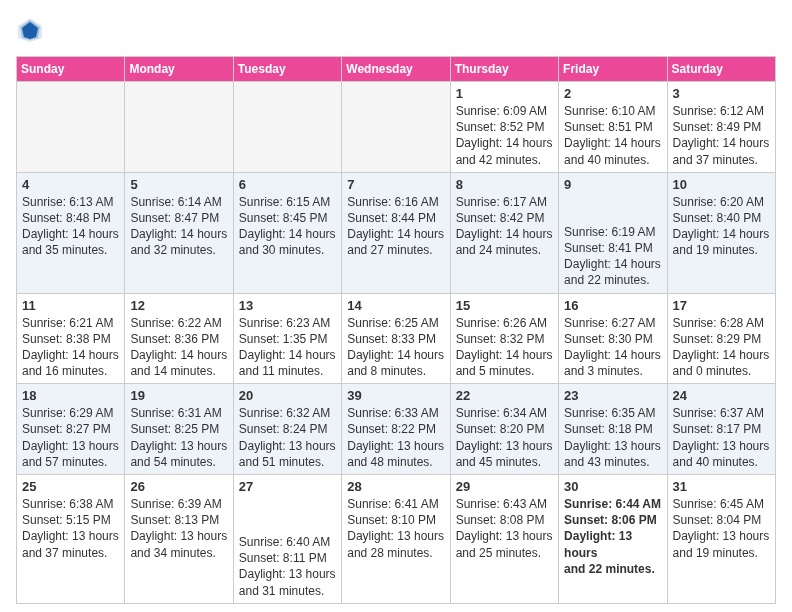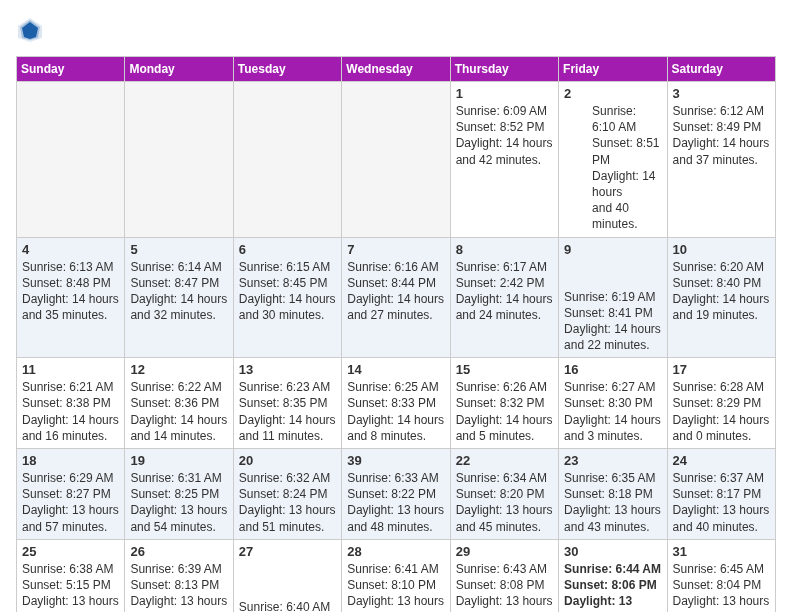--- a/index.html
+++ b/index.html
@@ -50,21 +50,21 @@
     }
     .subtitle {
       font-size: 14px;
       color: #555;
     }
     .calendar {
       width: 100%;
       border-collapse: collapse;
     }
     .calendar th {
-      background: #a21caf;
+      background: #ec4899;
       color: #fff;
       font-size: 12px;
       font-weight: bold;
       padding: 5px 4px;
       text-align: left;
       border: 1px solid #ccc;
     }
     .calendar td {
       border: 1px solid #ccc;
       vertical-align: top;
@@ -135,21 +135,21 @@
         <td class="empty"></td>
         <td>
           <span class="day-number">1</span>
           <div class="day-info" style="white-space: pre-line;">Sunrise: 6:09 AM
 Sunset: 8:52 PM
 Daylight: 14 hours
 and 42 minutes.</div>
         </td>
         <td>
           <span class="day-number">2</span>
-          <div class="day-info" style="white-space: pre-line; margin-left: 28px;">Sunrise: 6:10 AM
+          <div class="day-info" style="white-space: pre-line;">Sunrise: 6:10 AM
 Sunset: 8:51 PM
 Daylight: 14 hours
 and 40 minutes.</div>
         </td>
         <td>
           <span class="day-number">3</span>
           <div class="day-info" style="white-space: pre-line;">Sunrise: 6:12 AM
 Sunset: 8:49 PM
 Daylight: 14 hours
 and 37 minutes.</div>
@@ -180,21 +180,21 @@
         <td>
           <span class="day-number">7</span>
           <div class="day-info" style="white-space: pre-line;">Sunrise: 6:16 AM
 Sunset: 8:44 PM
 Daylight: 14 hours
 and 27 minutes.</div>
         </td>
         <td>
           <span class="day-number">8</span>
           <div class="day-info" style="white-space: pre-line;">Sunrise: 6:17 AM
-Sunset: 2:42 PM
+Sunset: 8:42 PM
 Daylight: 14 hours
 and 24 minutes.</div>
         </td>
         <td>
           <span class="day-number">9</span>
           <div class="day-info" style="white-space: pre-line; margin-top: 32px;">Sunrise: 6:19 AM
 Sunset: 8:41 PM
 Daylight: 14 hours
 and 22 minutes.</div>
         </td>
@@ -217,21 +217,21 @@
         <td>
           <span class="day-number">12</span>
           <div class="day-info" style="white-space: pre-line;">Sunrise: 6:22 AM
 Sunset: 8:36 PM
 Daylight: 14 hours
 and 14 minutes.</div>
         </td>
         <td>
           <span class="day-number">13</span>
           <div class="day-info" style="white-space: pre-line;">Sunrise: 6:23 AM
-Sunset: 8:35 PM
+Sunset: 1:35 PM
 Daylight: 14 hours
 and 11 minutes.</div>
         </td>
         <td>
           <span class="day-number">14</span>
           <div class="day-info" style="white-space: pre-line;">Sunrise: 6:25 AM
 Sunset: 8:33 PM
 Daylight: 14 hours
 and 8 minutes.</div>
         </td>

